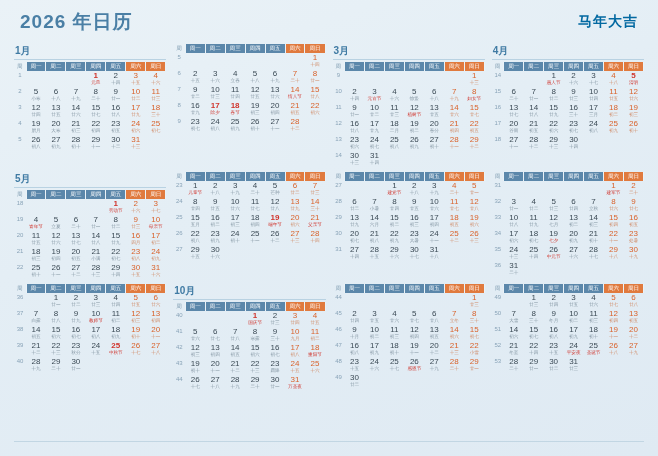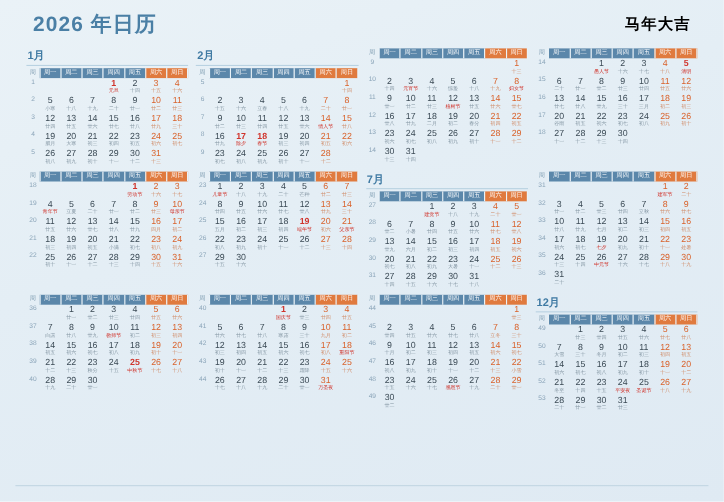--- a/index.html
+++ b/index.html
@@ -5,34 +5,34 @@
   html,body{margin:0;padding:0;}
   body{
     width:658px;height:456px;
     background:linear-gradient(160deg,#eaf2f7 0%,#e4eef5 40%,#dfeaf3 100%);
     font-family:"Liberation Sans", sans-serif;
     overflow:hidden;
     position:relative;
   }
   .page{
     position:absolute;inset:0;
-    padding:0 24px;
+    padding:0 14px;
     box-sizing:border-box;
   }
   
   .header{
     height:44px;
     display:flex;align-items:center;justify-content:space-between;
     padding:0 6px;
   }
   .year-title{
     font-size:19px;font-weight:bold;color:#4a7fa5;letter-spacing:1px;
   }
   .motto{
-    font-size:14px;font-weight:bold;color:#000000;letter-spacing:1px;
+    font-size:14px;font-weight:bold;color:#0369a1;letter-spacing:1px;
   }
   
   .months{
     display:grid;
     grid-template-columns:repeat(4,1fr);
     grid-template-rows:repeat(3,auto);
     column-gap:7px;row-gap:5px;
   }
   .month{
     background:transparent;
@@ -283,21 +283,20 @@
               </td>
               <td class="cell empty">
                 <span class="d">&nbsp;</span>
                 <span class="l">&nbsp;</span>
               </td>
             </tr>
           </tbody>
         </table>
       </div>
       <div class="month">
-        <div class="m-title">2月</div>
         <table class="cal">
           <colgroup>
             <col class="wk-col">
             <col>
             <col>
             <col>
             <col>
             <col>
             <col>
             <col>
@@ -467,20 +466,21 @@
               </td>
               <td class="cell empty">
                 <span class="d">&nbsp;</span>
                 <span class="l">&nbsp;</span>
               </td>
             </tr>
           </tbody>
         </table>
       </div>
       <div class="month">
+        <div class="m-title">3月</div>
         <table class="cal">
           <colgroup>
             <col class="wk-col">
             <col>
             <col>
             <col>
             <col>
             <col>
             <col>
             <col>
@@ -681,20 +681,21 @@
               </td>
               <td class="cell empty">
                 <span class="d">&nbsp;</span>
                 <span class="l">&nbsp;</span>
               </td>
             </tr>
           </tbody>
         </table>
       </div>
       <div class="month">
+        <div class="m-title">4月</div>
         <table class="cal">
           <colgroup>
             <col class="wk-col">
             <col>
             <col>
             <col>
             <col>
             <col>
             <col>
             <col>
@@ -864,20 +865,21 @@
               </td>
               <td class="cell empty">
                 <span class="d">&nbsp;</span>
                 <span class="l">&nbsp;</span>
               </td>
             </tr>
           </tbody>
         </table>
       </div>
       <div class="month">
+        <div class="m-title">5月</div>
         <table class="cal">
           <colgroup>
             <col class="wk-col">
             <col>
             <col>
             <col>
             <col>
             <col>
             <col>
             <col>
@@ -1230,21 +1232,20 @@
               </td>
               <td class="cell empty">
                 <span class="d">&nbsp;</span>
                 <span class="l">&nbsp;</span>
               </td>
             </tr>
           </tbody>
         </table>
       </div>
       <div class="month">
-        <div class="m-title">7月</div>
         <table class="cal">
           <colgroup>
             <col class="wk-col">
             <col>
             <col>
             <col>
             <col>
             <col>
             <col>
             <col>
@@ -1811,20 +1812,21 @@
               </td>
               <td class="cell empty">
                 <span class="d">&nbsp;</span>
                 <span class="l">&nbsp;</span>
               </td>
             </tr>
           </tbody>
         </table>
       </div>
       <div class="month">
+        <div class="m-title">10月</div>
         <table class="cal">
           <colgroup>
             <col class="wk-col">
             <col>
             <col>
             <col>
             <col>
             <col>
             <col>
             <col>
@@ -2208,21 +2210,20 @@
               </td>
               <td class="cell empty">
                 <span class="d">&nbsp;</span>
                 <span class="l">&nbsp;</span>
               </td>
             </tr>
           </tbody>
         </table>
       </div>
       <div class="month">
-        <div class="m-title">12月</div>
         <table class="cal">
           <colgroup>
             <col class="wk-col">
             <col>
             <col>
             <col>
             <col>
             <col>
             <col>
             <col>

